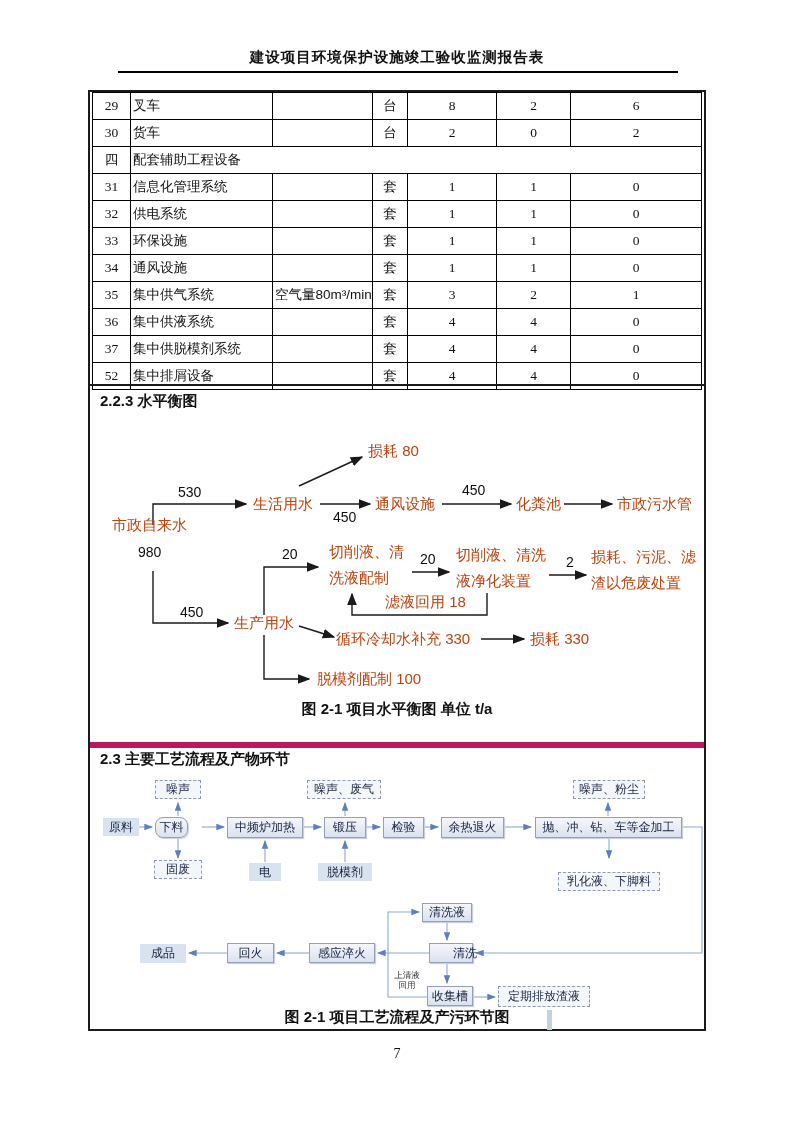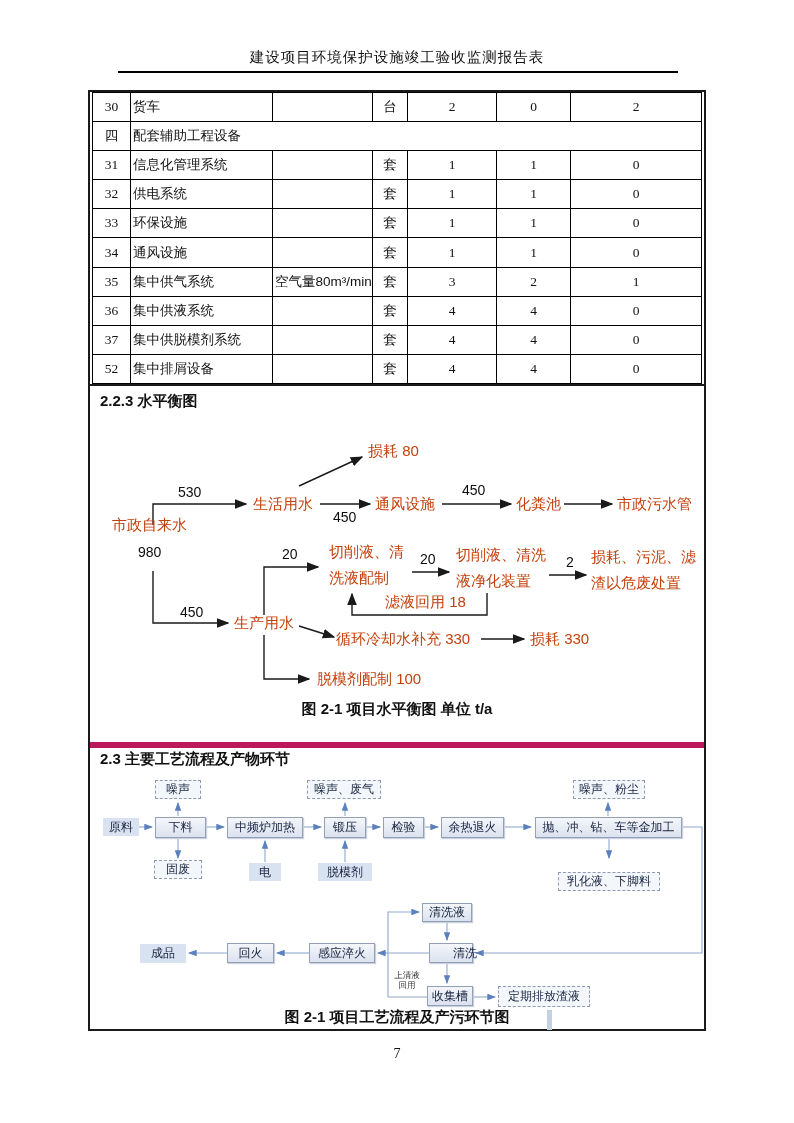--- a/index.html
+++ b/index.html
@@ -1,20 +1,20 @@
 <!DOCTYPE html>
 <html><head>
 <meta charset="utf-8">
 <style>
   html,body{margin:0;padding:0;background:#888;}
   .page{position:relative;width:794px;height:1123px;background:#ffffff;margin:0 auto;
         font-family:"Liberation Sans","DejaVu Sans",sans-serif;color:#111;overflow:hidden;}
   
   .doc-title{position:absolute;top:48px;left:0;width:100%;text-align:center;
-             font-size:14.5px;font-weight:normal;letter-spacing:1px;}
+             font-size:14.5px;font-weight:bold;letter-spacing:1px;}
   .header-rule{position:absolute;top:71px;left:118px;width:560px;height:2px;background:#000;}
   
   .outer-box{position:absolute;left:88px;top:90px;width:618px;height:941px;
              border:2px solid #1a1a1a;box-sizing:border-box;}
   
   .equip-table{position:absolute;top:0;left:2px;width:610px;height:292px;
                border-collapse:collapse;table-layout:fixed;}
   .equip-table td{border:1px solid #000;padding:0 2px;font-size:13.5px;
                   overflow:hidden;white-space:nowrap;height:26px;}
   .c-num{text-align:center;font-family:"Liberation Serif","DejaVu Serif",serif;}
@@ -61,20 +61,29 @@
       <colgroup>
         <col style="width:38px">
           <col style="width:142px">
           <col style="width:100px">
         <col style="width:35px">
           <col style="width:89px">
           <col style="width:74px">
           <col>
       </colgroup>
       <tbody>
+        <tr>
+          <td class="c-num">29</td>
+          <td class="c-name">叉车</td>
+          <td class="c-spec"></td>
+          <td class="c-unit">台</td>
+          <td class="c-val">8</td>
+          <td class="c-val">2</td>
+          <td class="c-val">6</td>
+        </tr>
         <tr>
           <td class="c-num">30</td>
           <td class="c-name">货车</td>
           <td class="c-spec"></td>
           <td class="c-unit">台</td>
           <td class="c-val">2</td>
           <td class="c-val">0</td>
           <td class="c-val">2</td>
         </tr>
         <tr>
@@ -243,21 +252,21 @@
           <path d="M383,249 L405,249" marker-end="url(#ap)"></path>
           <path d="M338,249 L298,249 L298,164 L329,164" marker-end="url(#ap)"></path>
         </g>
       </svg>
 
       <div class="pbox dashed" style="left:65px;top:32px;width:46px;height:19px;">噪声</div>
       <div class="pbox dashed" style="left:217px;top:32px;width:74px;height:19px;">噪声、废气</div>
       <div class="pbox dashed" style="left:483px;top:32px;width:72px;height:19px;">噪声、粉尘</div>
 
       <div class="pbox fill" style="left:13px;top:70px;width:36px;height:18px;">原料</div>
-      <div class="pbox solid" style="left:65px;top:69px;width:51px;height:21px;">下料</div>
+      <div class="pbox solid" style="left:65px;top:69px;width:33px;height:21px;border-radius:8px;">下料</div>
       <div class="pbox solid" style="left:137px;top:69px;width:76px;height:21px;">中频炉加热</div>
       <div class="pbox solid" style="left:234px;top:69px;width:42px;height:21px;">锻压</div>
       <div class="pbox solid" style="left:293px;top:69px;width:41px;height:21px;">检验</div>
       <div class="pbox solid" style="left:351px;top:69px;width:63px;height:21px;">余热退火</div>
       <div class="pbox solid" style="left:445px;top:69px;width:147px;height:21px;">抛、冲、钻、车等金加工</div>
 
       <div class="pbox dashed" style="left:64px;top:112px;width:48px;height:19px;">固废</div>
       <div class="pbox fill" style="left:159px;top:115px;width:32px;height:18px;">电</div>
       <div class="pbox fill" style="left:228px;top:115px;width:54px;height:18px;">脱模剂</div>
       <div class="pbox dashed" style="left:468px;top:124px;width:102px;height:19px;">乳化液、下脚料</div>

